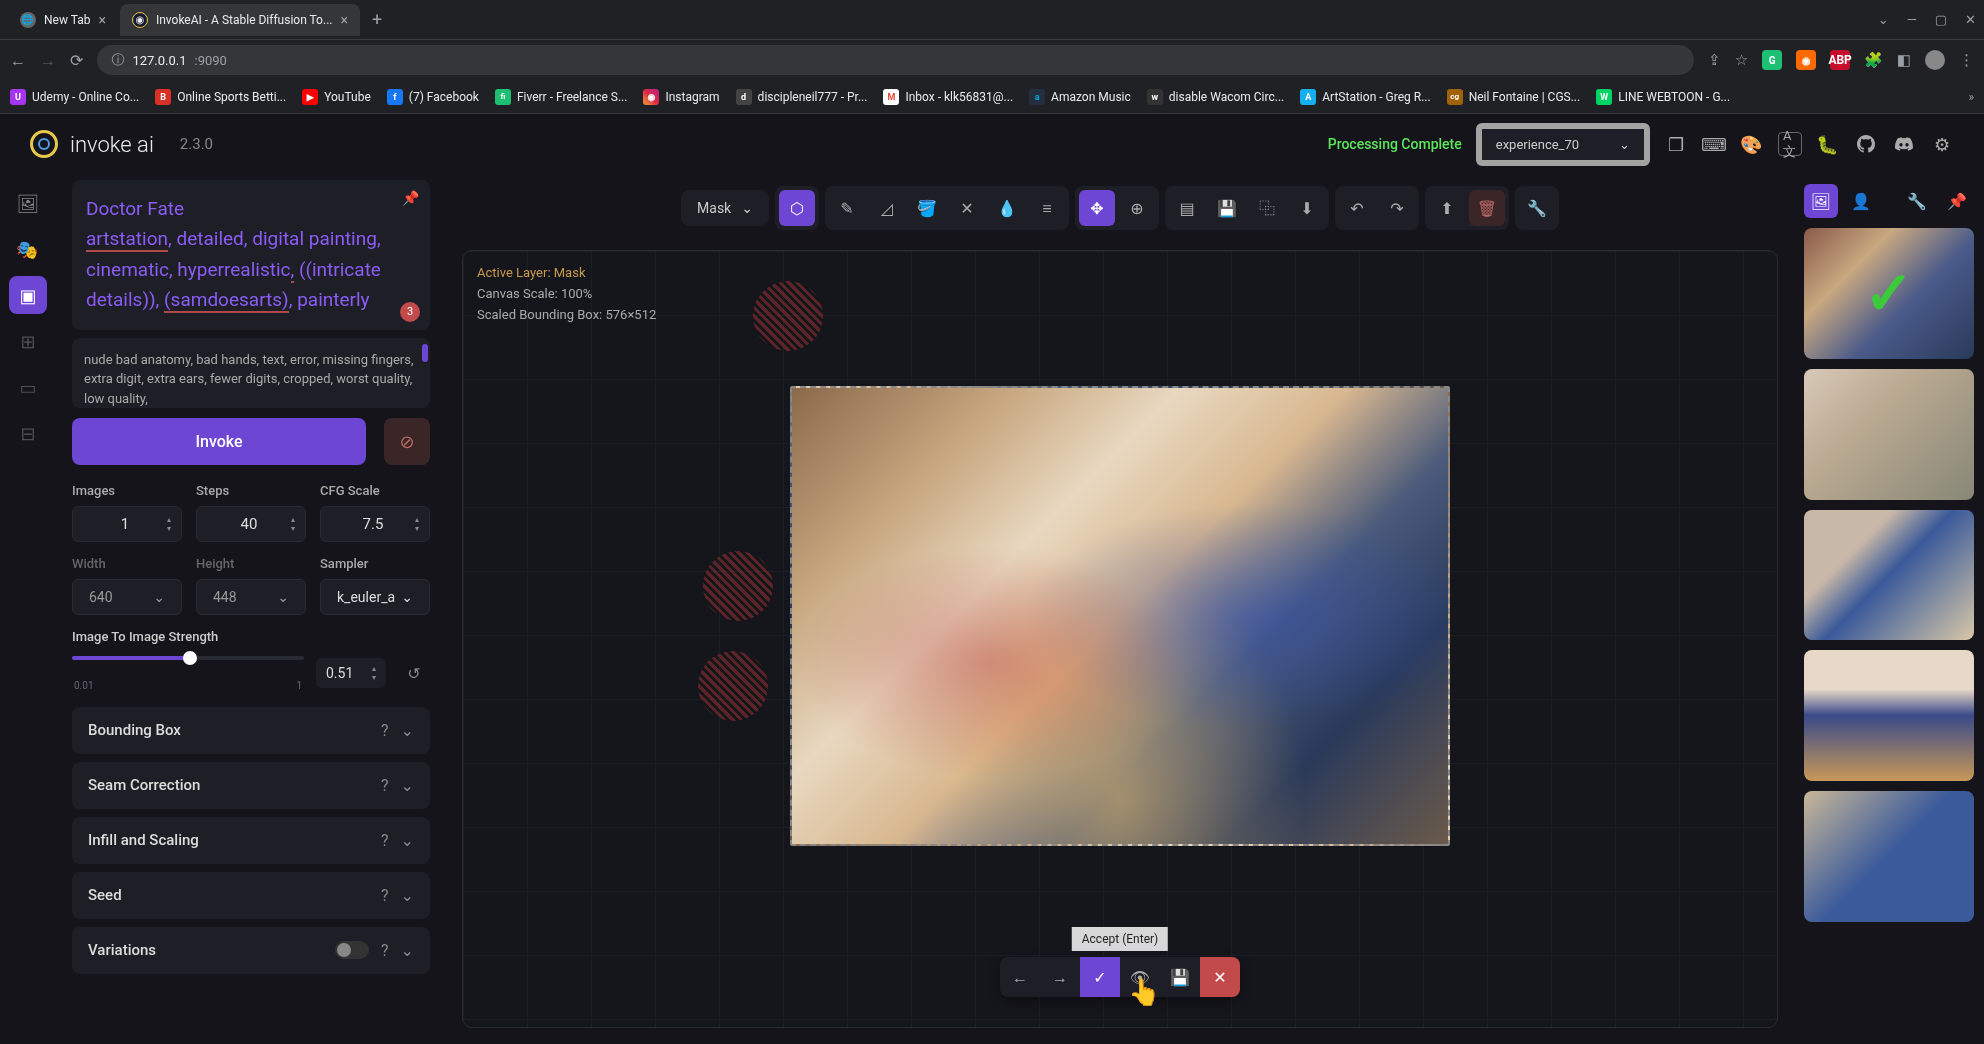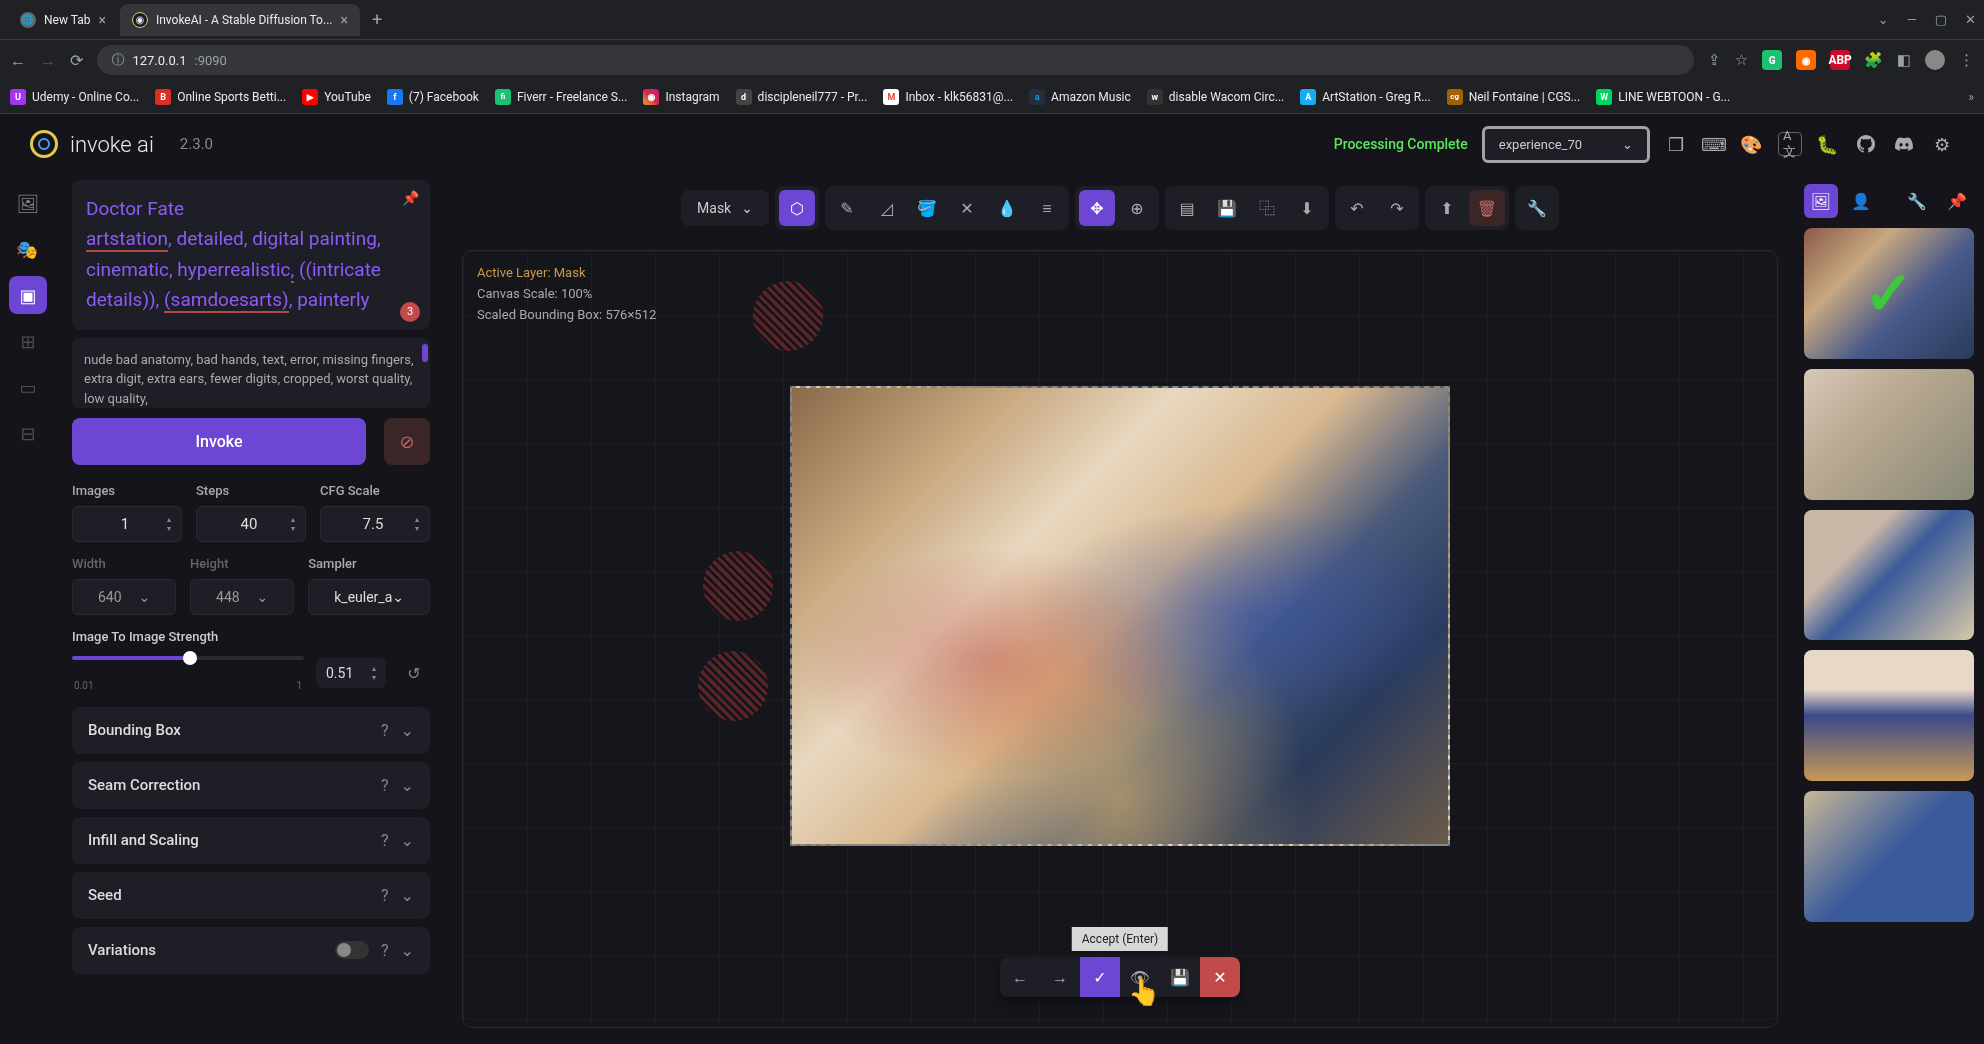--- a/index.html
+++ b/index.html
@@ -21,21 +21,21 @@
 .bm-icon{width:16px;height:16px;border-radius:3px;display:flex;align-items:center;justify-content:center;font-size:9px;font-weight:bold}
 .app{display:flex;height:calc(100vh - 114px);background:#14141a}
 .app-header{position:absolute;top:114px;left:0;right:0;height:60px;background:#14141a;display:flex;align-items:center;padding:0 30px;z-index:5}
 .logo-area{display:flex;align-items:center;gap:12px}
 .logo-circle{width:28px;height:28px;border:3px solid #e6c84a;border-radius:50%;position:relative}
 .logo-circle::after{content:"";position:absolute;inset:5px;border:2px solid #4a9ee6;border-radius:50%}
 .app-title{font-size:22px;font-weight:300;color:#e8eaed}
 .app-version{font-size:15px;color:#888;margin-left:14px}
 .header-right{margin-left:auto;display:flex;align-items:center;gap:14px}
 .status-complete{color:#5ce65c;font-size:14px;font-weight:500}
-.model-select{background:#1e1e26;border:3px solid #a3a3a3;border-radius:6px;padding:8px 14px;font-size:13px;color:#ccc;display:flex;align-items:center;gap:40px;cursor:pointer}
+.model-select{background:#1e1e26;border:6px solid #a3a3a3;border-radius:6px;padding:8px 14px;font-size:13px;color:#ccc;display:flex;align-items:center;gap:40px;cursor:pointer}
 .hdr-icon{width:24px;height:24px;color:#aaa;cursor:pointer;display:flex;align-items:center;justify-content:center;font-size:18px}
 .main-layout{display:flex;width:100%;height:100%;padding-top:60px}
 .left-rail{width:56px;background:#14141a;display:flex;flex-direction:column;align-items:center;gap:8px;padding-top:10px}
 .rail-btn{width:38px;height:38px;border-radius:8px;display:flex;align-items:center;justify-content:center;color:#888;cursor:pointer;font-size:18px}
 .rail-btn.active{background:#6d46d4;color:#fff}
 .sidebar{width:390px;background:#14141a;padding:6px 16px 16px;overflow-y:auto}
 .prompt-box{background:#1e1e26;border-radius:8px;padding:14px;position:relative;margin-bottom:8px;min-height:120px}
 .prompt-text{font-size:19px;line-height:1.6;color:#8b5cf6}
 .underline-red{border-bottom:2px solid #b04a4a}
 .pin-icon{position:absolute;top:10px;right:10px;color:#666;font-size:14px;cursor:pointer}
@@ -43,21 +43,21 @@
 .neg-box{background:#1e1e26;border-radius:8px;padding:12px;font-size:13px;line-height:1.5;color:#aaa;position:relative;margin-bottom:10px;max-height:70px;overflow:hidden}
 .neg-scroll{position:absolute;right:2px;top:6px;width:6px;height:18px;background:#6d46d4;border-radius:3px}
 .invoke-row{display:flex;gap:18px;margin-bottom:18px}
 .invoke-btn{flex:1;background:#6d46d4;color:#fff;border:none;border-radius:8px;padding:14px;font-size:16px;font-weight:500;cursor:pointer}
 .cancel-btn{width:46px;background:#3a2626;border:none;border-radius:8px;color:#b66;font-size:18px;cursor:pointer}
 .param-row{display:flex;gap:14px;margin-bottom:14px}
 .param-col{flex:1}
 .param-label{font-size:13px;color:#aaa;margin-bottom:8px;font-weight:500}
 .num-input{background:#1e1e26;border:1px solid #2a2a32;border-radius:6px;padding:8px 10px;display:flex;align-items:center;justify-content:space-between;color:#ddd;font-size:15px}
 .spinner{display:flex;flex-direction:column;gap:1px;font-size:8px;color:#888;cursor:pointer}
-.select-input{background:#1e1e26;border:1px solid #2a2a32;border-radius:6px;padding:9px 25px;display:flex;align-items:center;justify-content:space-between;color:#999;font-size:14px;cursor:pointer}
+.select-input{background:#1e1e26;border:1px solid #2a2a32;border-radius:6px;padding:9px 16px;display:flex;align-items:center;justify-content:space-between;color:#999;font-size:14px;cursor:pointer}
 .dim-label{color:#666}
 .slider-sect{margin-bottom:16px}
 .slider-head{font-size:13px;color:#ccc;font-weight:500;margin-bottom:12px}
 .slider-row{display:flex;align-items:center;gap:12px}
 .slider-track{flex:1;height:4px;background:#2a2a32;border-radius:2px;position:relative}
 .slider-fill{position:absolute;left:0;height:100%;background:#6d46d4;border-radius:2px;width:51%}
 .slider-thumb{position:absolute;width:14px;height:14px;background:#fff;border-radius:50%;top:-5px;left:51%;transform:translateX(-50%);cursor:pointer}
 .slider-val{background:#1e1e26;border-radius:6px;padding:6px 10px;font-size:14px;color:#ddd;display:flex;align-items:center;gap:6px;min-width:70px;justify-content:space-between}
 .slider-reset{width:32px;height:32px;border-radius:6px;display:flex;align-items:center;justify-content:center;color:#888;cursor:pointer}
 .slider-marks{display:flex;justify-content:space-between;font-size:10px;color:#667;margin-top:20px;padding:0 2px}

